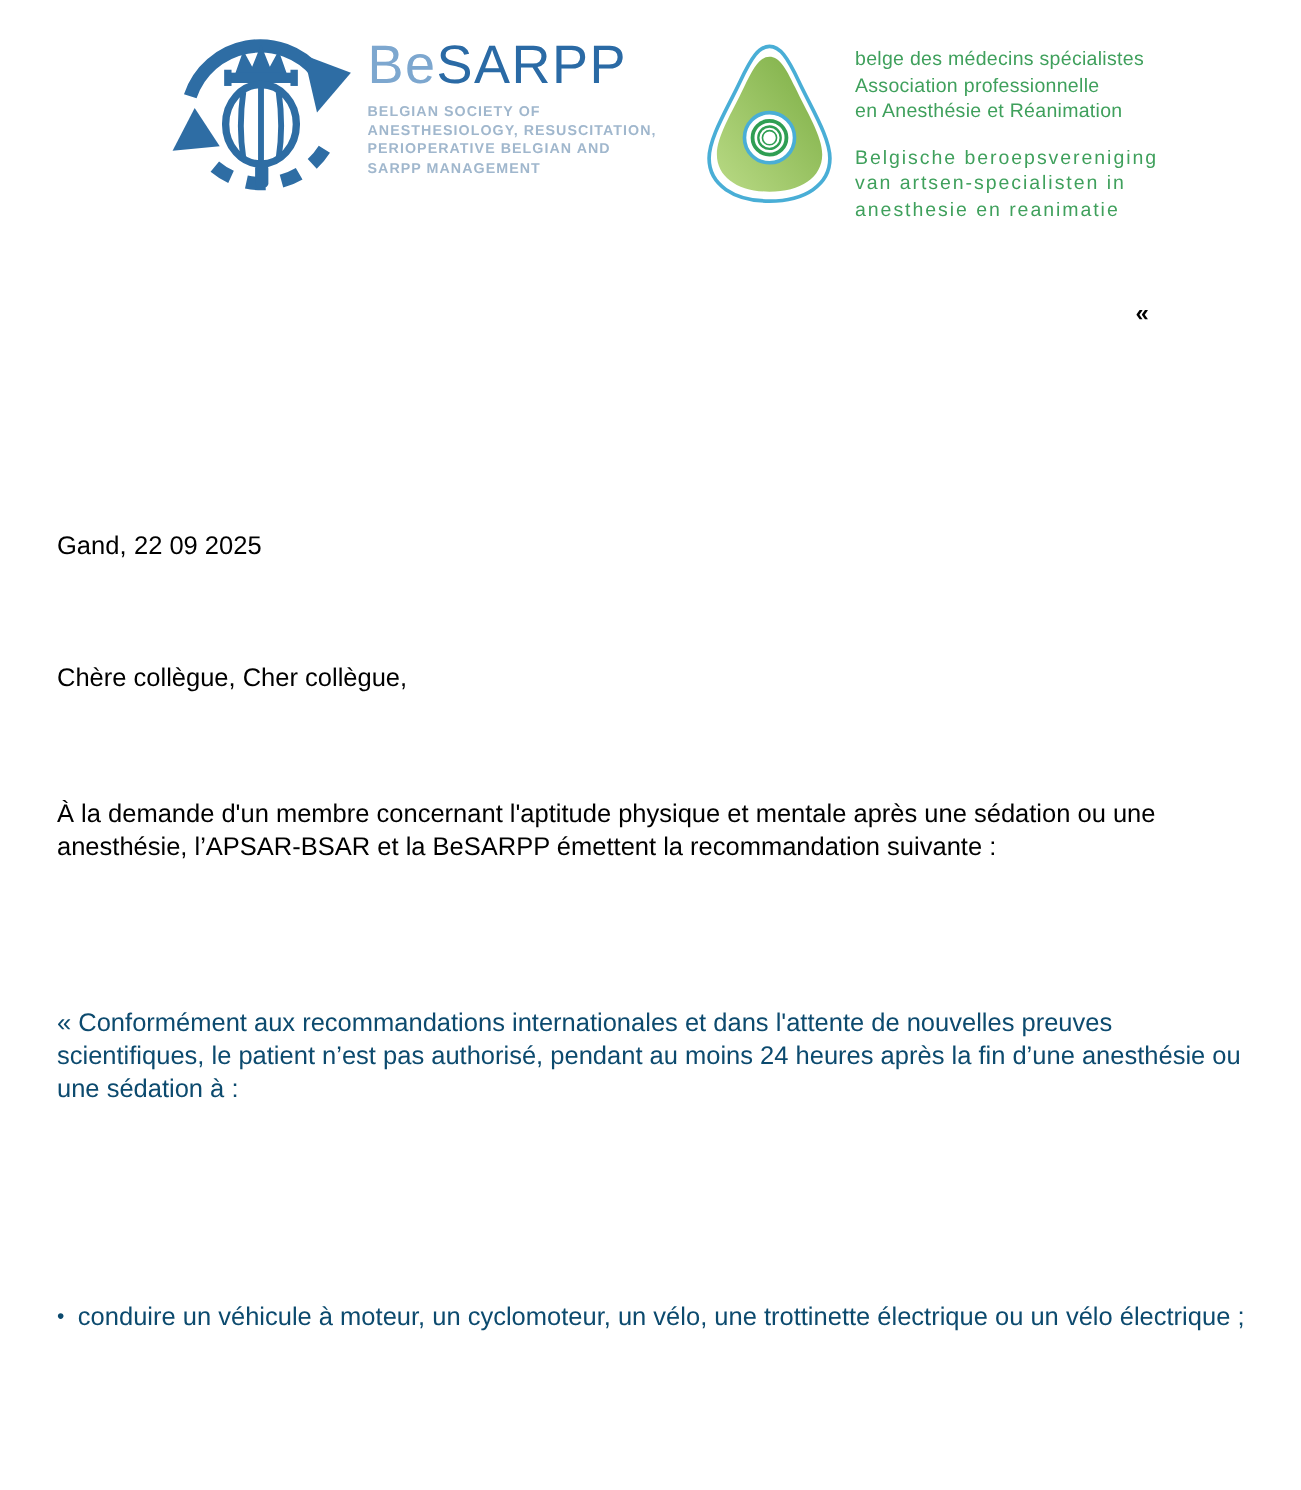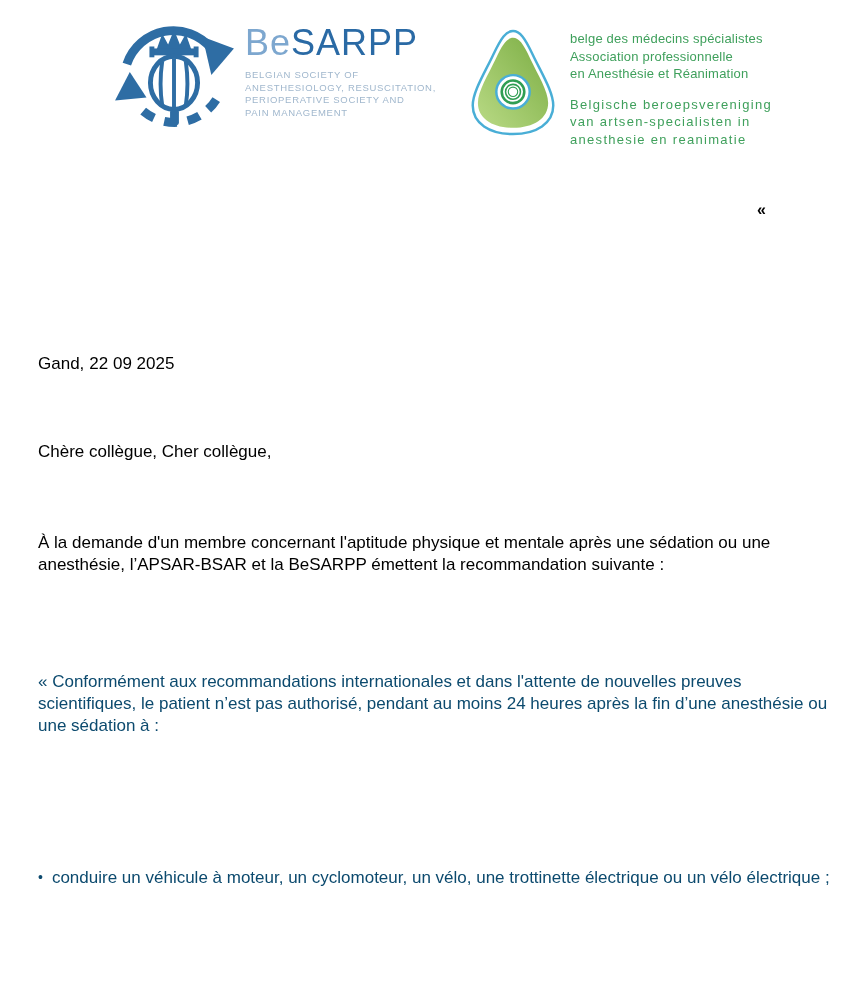--- a/index.html
+++ b/index.html
@@ -15,21 +15,21 @@
   
   .letterhead { position: absolute; top: 16px; left: 0; width: 867px; height: 130px; }
 
   .besarpp-logo { position: absolute; left: 113px; top: 2px; display: flex; }
   .besarpp-icon { width: 122px; height: 112px; color: #2E6DA4; }
   .besarpp-textcol { margin-left: 10px; padding-top: 6px; }
   .besarpp-title { font-size: 36px; line-height: 38px; letter-spacing: 1px; font-weight: 400; }
   .t-be    { color: #7DA7CF; }
   .t-sarpp { color: #2A6AA5; }
   .besarpp-sub { margin-top: 7px; font-size: 9.5px; line-height: 12.5px;
-                 letter-spacing: 0.7px; color: #A0B7CD; font-weight: 400; }
+                 letter-spacing: 0.7px; color: #A0B7CD; font-weight: 700; }
 
   .apsar-logo { position: absolute; left: 458px; top: 8px; display: flex; }
   .apsar-icon { width: 110px; height: 116px; }
   .apsar-textcol { margin-left: 2px; padding-top: 6px; }
   .apsar-fr, .apsar-nl { font-size: 13px; line-height: 17.5px; color: #3FA05C; }
   .apsar-fr { letter-spacing: 0.2px; }
   .apsar-nl { margin-top: 13px; letter-spacing: 1.3px; }
 
   
   .stray { position: absolute; left: 757px; top: 201px; font-size: 16px; font-weight: bold; }
@@ -76,22 +76,22 @@
         <path d="M62 41 L62 91" stroke="currentColor" stroke-width="4" fill="none"></path>
         <path d="M74 44 C76 58 76 76 74 89" stroke="currentColor" stroke-width="4" fill="none"></path>
 
         <rect x="58" y="93" width="9" height="16" rx="3" fill="currentColor"></rect>
       </svg>
       <div class="besarpp-textcol">
         <div class="besarpp-title"><span class="t-be">Be</span><span class="t-sarpp">SARPP</span></div>
         <div class="besarpp-sub">
           <div>BELGIAN SOCIETY OF</div>
           <div>ANESTHESIOLOGY, RESUSCITATION,</div>
-          <div>PERIOPERATIVE SOCIETY AND</div>
-          <div>PAIN MANAGEMENT</div>
+          <div>PERIOPERATIVE BELGIAN AND</div>
+          <div>SARPP MANAGEMENT</div>
         </div>
       </div>
     </div>
 
     <div class="apsar-logo">
       <svg class="apsar-icon" viewBox="0 0 112 116" xmlns="http://www.w3.org/2000/svg">
         <defs>
           <linearGradient id="gradGreen" x1="0" y1="1" x2="1" y2="0">
             <stop offset="0" stop-color="#B9DA85"></stop>
             <stop offset="1" stop-color="#7BAD43"></stop>

